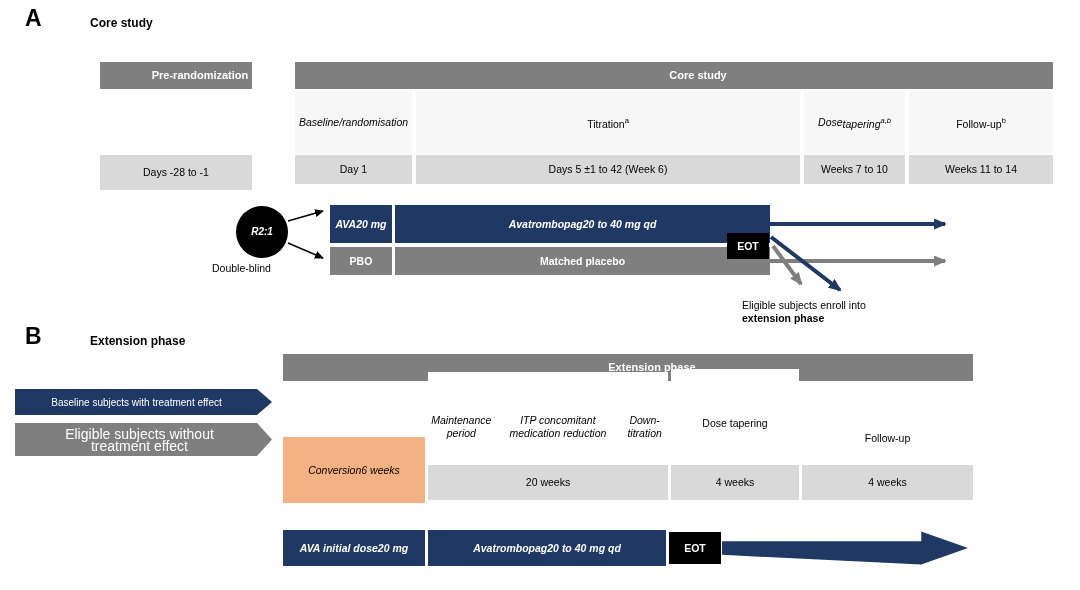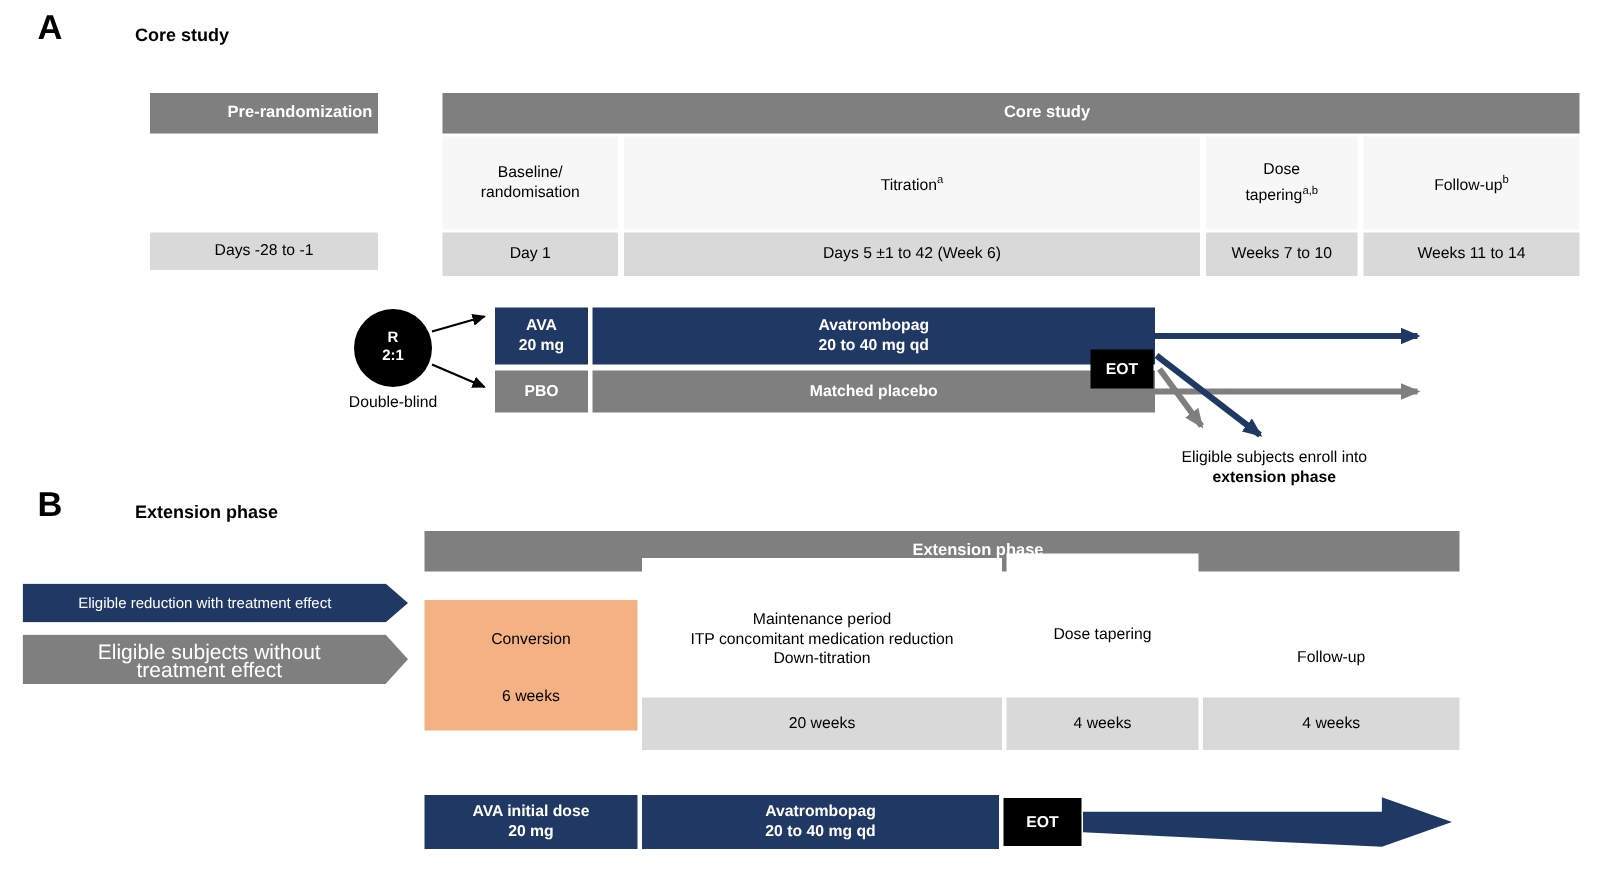--- a/index.html
+++ b/index.html
@@ -3,46 +3,46 @@
 <meta charset="utf-8">
 <style>
   :root{
     --navy:#203864; --gray_header:#7F7F7F; --gray_light:#D9D9D9; --cell_bg:#F7F7F7; --orange:#F4B183;
   }
   *{margin:0;padding:0;box-sizing:border-box;}
   body{background:#fff;font-family:"Liberation Sans",sans-serif;color:#000;}
   .canvas{position:relative;width:1080px;height:590px;background:#fff;overflow:hidden;}
   .abs{position:absolute;}
   .cell{position:absolute;display:flex;align-items:center;justify-content:center;text-align:center;font-size:10.5px;line-height:13px;}
-  .colm{flex-direction:column;}
+  .colm{flex-direction:row;font-style:italic;}
   .hdr{background:var(--gray_header);color:#fff;font-weight:bold;font-size:11px;padding-left:48px;}
   .bodyc{background:var(--cell_bg);}
   .durc{background:var(--gray_light);}
   .whitec{background:#fff;padding-top:30px;}
   .navy{background:var(--navy);color:#fff;font-weight:bold;}
   .grayf{background:var(--gray_header);color:#fff;font-weight:bold;}
   .eotb{background:#000000;color:#fff;font-weight:bold;z-index:3;}
   .orangec{background:var(--orange);}
   .panel-label{font-size:23px;font-weight:bold;}
   .section-title{font-size:12px;font-weight:bold;}
   sup{font-size:7.5px;vertical-align:super;}
   .blockarrow{clip-path:polygon(0 0,calc(100% - 15px) 0,100% 50%,calc(100% - 15px) 100%,0 100%);}
   .bignavyarrow{position:absolute;background:var(--navy);clip-path:polygon(0 31%,81% 31%,81% 4%,100% 50%,81% 96%,0 69%);}
-  .note{position:absolute;font-size:10.5px;line-height:13px;text-align:center;}
+  .note{position:absolute;font-size:10.5px;line-height:13px;text-align:left;}
 </style>
 </head>
 <body>
 
 <div class="canvas">
 
   <div class="abs panel-label" style="left:25px;top:5px">A</div>
   <div class="abs section-title" style="left:90px;top:16px">Core study</div>
 
   <div class="cell hdr" style="left:100px;top:62px;width:152px;height:27px">Pre-randomization</div>
-  <div class="cell durc" style="left:100px;top:155px;width:152px;height:25px">Days -28 to -1</div>
+  <div class="cell durc" style="left:100px;top:155px;width:152px;height:35px">Days -28 to -1</div>
 
   <div class="cell hdr" style="left:295px;top:62px;width:758px;height:27px">Core study</div>
 
   <div class="cell bodyc colm" style="left:295px;top:91px;width:117px;height:62px">
     <div>Baseline/</div>
     <div>randomisation</div>
   </div>
   <div class="cell bodyc" style="left:416px;top:91px;width:384px;height:62px">
     <span><span>Titration</span><sup>a</sup></span>
   </div>
@@ -100,24 +100,24 @@
     <line x1="770" y1="261" x2="945" y2="261" stroke="#7F7F7F" stroke-width="4" marker-end="url(#ah-gray)"></line>
     <line x1="771" y1="237" x2="840" y2="290" stroke="#203864" stroke-width="4" marker-end="url(#ah-navy)"></line>
     <line x1="773" y1="246" x2="801" y2="284" stroke="#7F7F7F" stroke-width="4" marker-end="url(#ah-gray)"></line>
   </svg>
 
   <div class="abs panel-label" style="left:25px;top:323px">B</div>
   <div class="abs section-title" style="left:90px;top:334px">Extension phase</div>
 
   <div class="cell hdr" style="left:283px;top:354px;width:690px;height:27px">Extension phase</div>
 
-  <div class="cell navy blockarrow" style="left:15px;top:389px;width:257px;height:26px;font-weight:normal;font-size:10px;padding-right:14px">Eligible reduction with treatment effect</div>
+  <div class="cell navy blockarrow" style="left:15px;top:389px;width:257px;height:26px;font-weight:normal;font-size:10px;padding-right:14px">Baseline subjects with treatment effect</div>
   <div class="cell grayf blockarrow" style="left:15px;top:423px;width:257px;height:33px;font-weight:normal;font-size:14px;line-height:12px;padding:0 38px 0 30px">Eligible subjects without treatment effect</div>
 
-  <div class="cell orangec colm" style="left:283px;top:400px;width:142px;height:87px">
+  <div class="cell orangec colm" style="left:283px;top:437px;width:142px;height:66px">
     <div style="height:42px;display:flex;align-items:center">Conversion</div>
     <div style="height:35px;display:flex;align-items:center">6 weeks</div>
   </div>
 
   <div class="cell whitec colm" style="left:428px;top:372px;width:240px;height:79px">
     <div>Maintenance period</div>
     <div>ITP concomitant medication reduction</div>
     <div>Down-titration</div>
   </div>
   <div class="cell durc" style="left:428px;top:465px;width:240px;height:35px">20 weeks</div>

